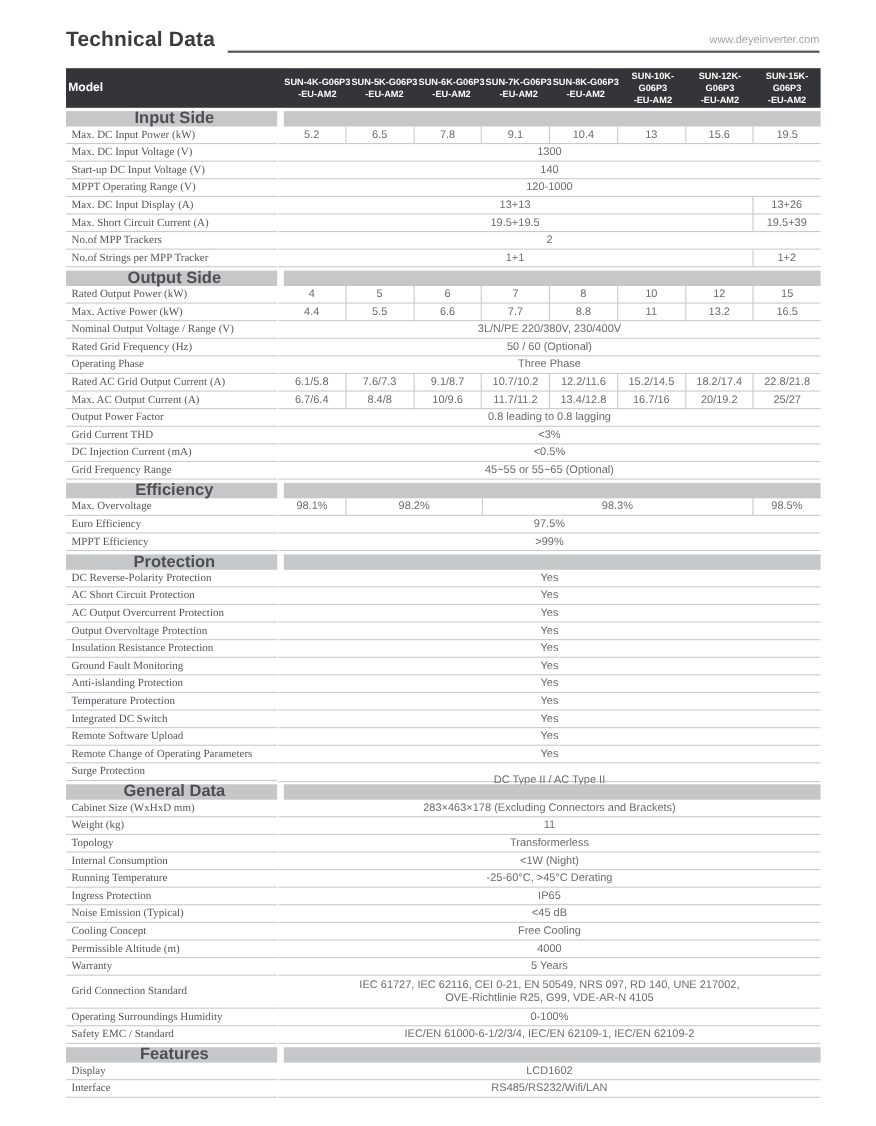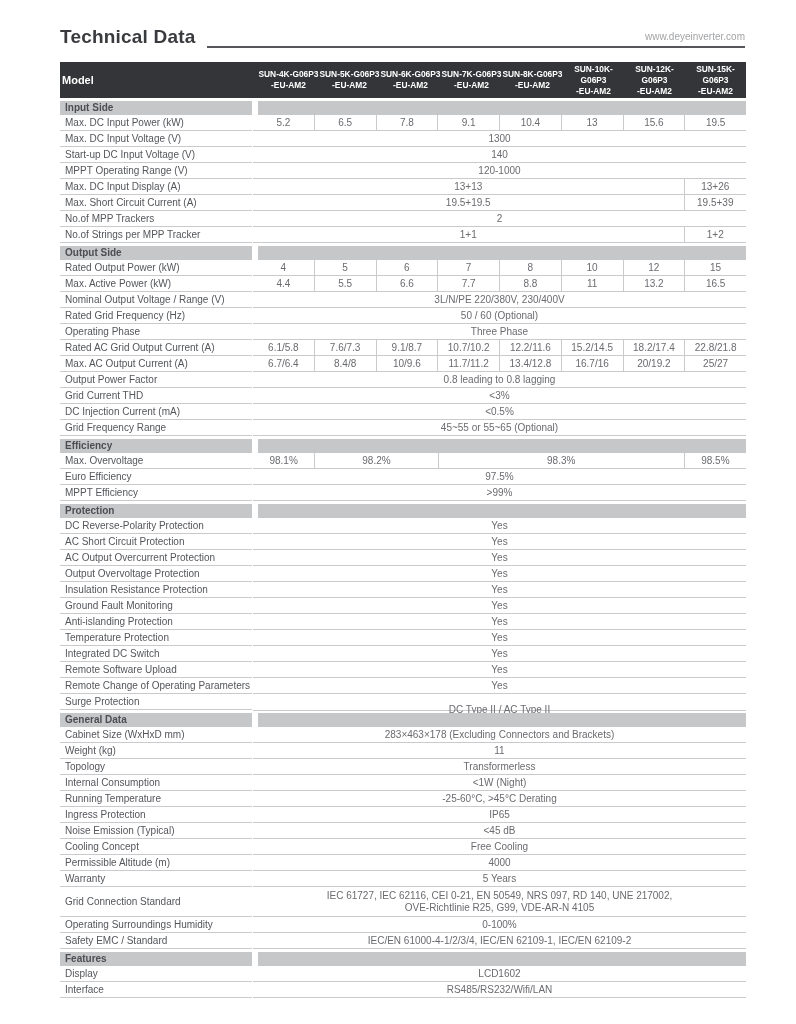--- a/index.html
+++ b/index.html
@@ -30,31 +30,31 @@
   }
   .model-cols { flex:1; display:flex; }
   .model-col {
     flex:1 1 0; display:flex; flex-direction:column; justify-content:center;
     text-align:center; font-size:8.4px; font-weight:600; line-height:11px;
   }
 
   .section-band { display:flex; height:14px; margin-top:3px; }
   .band-label {
     width:192px; margin-right:6px; box-sizing:border-box; padding-left:5px;
-    background:var(--band-bg,#c6c7c8); font-size:10px; font-weight:700;
-    color:#4c4e53; line-height:14px; white-space:nowrap;
+    background:var(--band-bg,#c6c7c8); font-size:15px; font-weight:700;
+    color:#4c4e53; line-height:14px; white-space:nowrap;text-align:center;
   }
   .band-rest { flex:1; background:var(--band-bg,#c6c7c8); }
 
   .row { display:flex; height:16px; }
   .row.tall { height:30px; }
   .row-label {
     width:192px; margin-right:1px; box-sizing:border-box; padding-left:5px;
     border-bottom:1px solid var(--line,#c9cacc);
-    font-size:10px; color:#54565b; display:flex; align-items:center; white-space:nowrap;
+    font-size:10px; color:#54565b; display:flex; align-items:center; white-space:nowrap;font-family:Liberation Serif, serif;
   }
   .row-cells { flex:1; display:flex; }
   .cell {
     box-sizing:border-box; border-bottom:1px solid var(--line,#c9cacc);
     display:flex; align-items:center; justify-content:center; text-align:center;
     font-size:10px; color:#6a6b6f; white-space:pre-line; line-height:12px;
   }
   .cell + .cell { border-left:1px solid var(--line,#c9cacc); }
 </style>
 </head>
@@ -438,21 +438,21 @@
         </div>
         <div class="row">
           <div class="row-label">Operating Surroundings Humidity</div>
           <div class="row-cells">
             <div class="cell" style="flex: 8 8 0%;">0-100%</div>
           </div>
         </div>
         <div class="row">
           <div class="row-label">Safety EMC / Standard</div>
           <div class="row-cells">
-            <div class="cell" style="flex: 8 8 0%;">IEC/EN 61000-4-1/2/3/4, IEC/EN 62109-1, IEC/EN 62109-2</div>
+            <div class="cell" style="flex: 8 8 0%;">IEC/EN 61000-6-1/2/3/4, IEC/EN 62109-1, IEC/EN 62109-2</div>
           </div>
         </div>
         <div class="section-band">
           <div class="band-label">Features</div>
           <div class="band-rest"></div>
         </div>
         <div class="row">
           <div class="row-label">Display</div>
           <div class="row-cells">
             <div class="cell" style="flex: 8 8 0%;">LCD1602</div>

